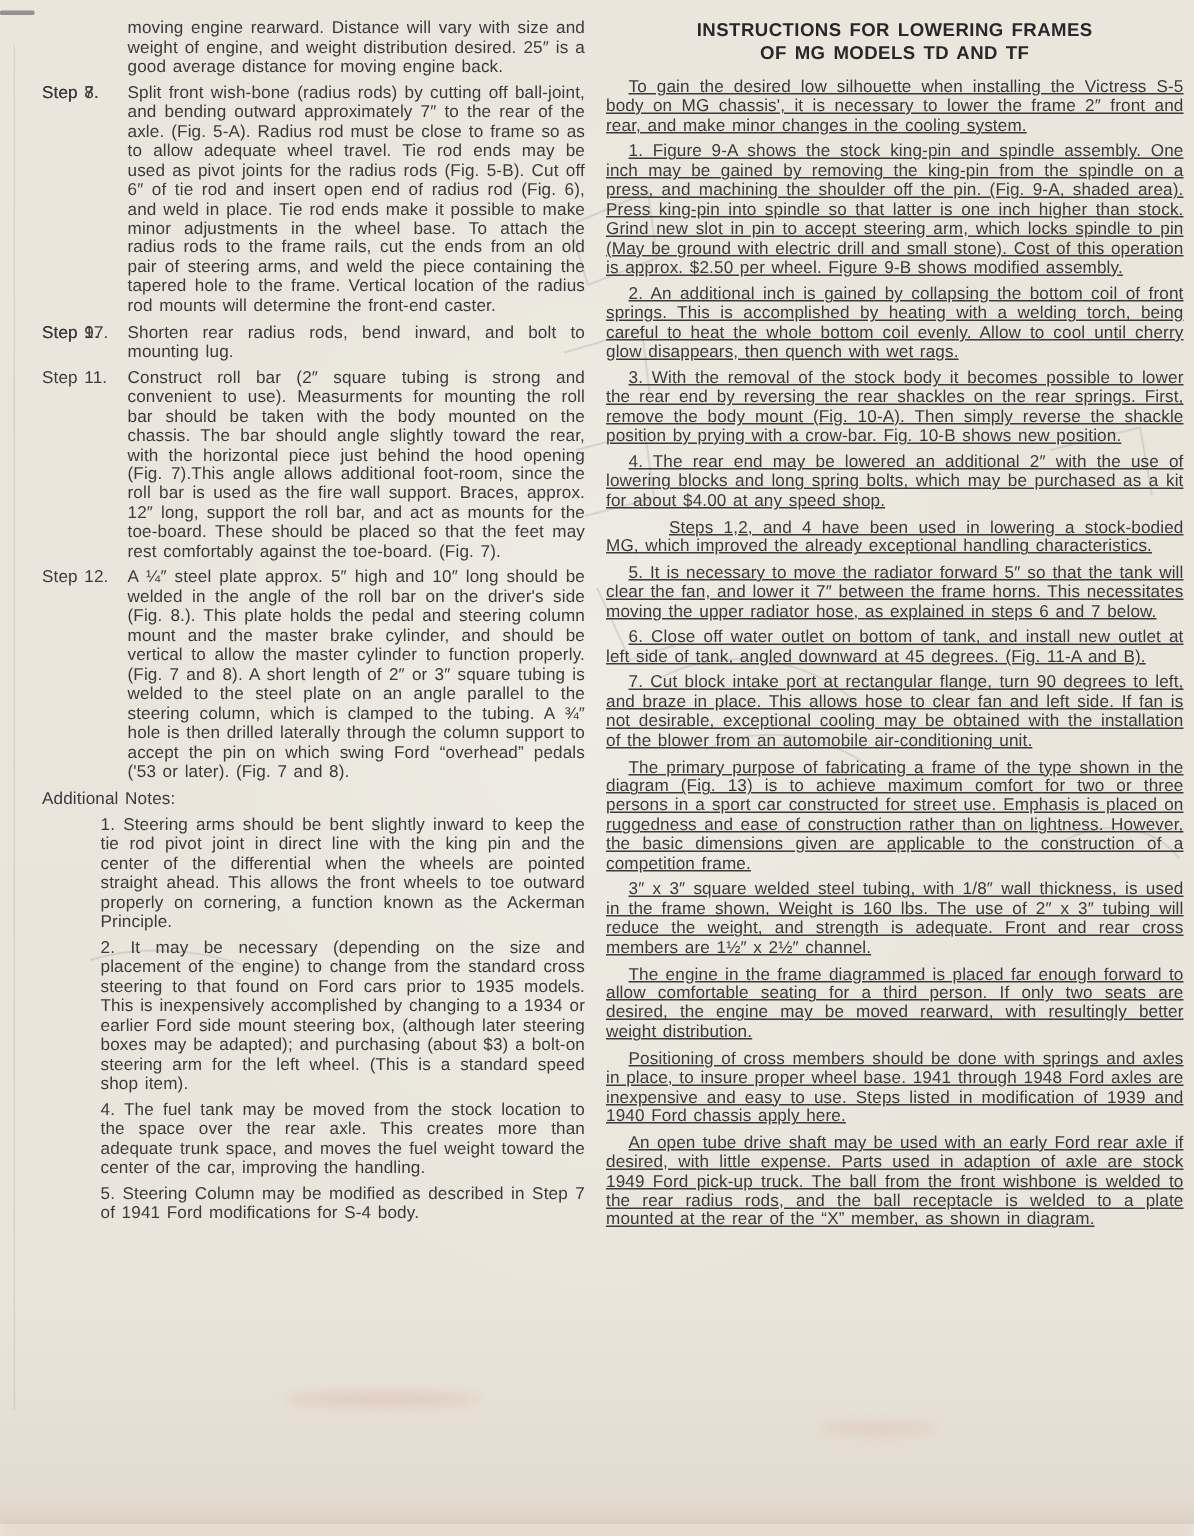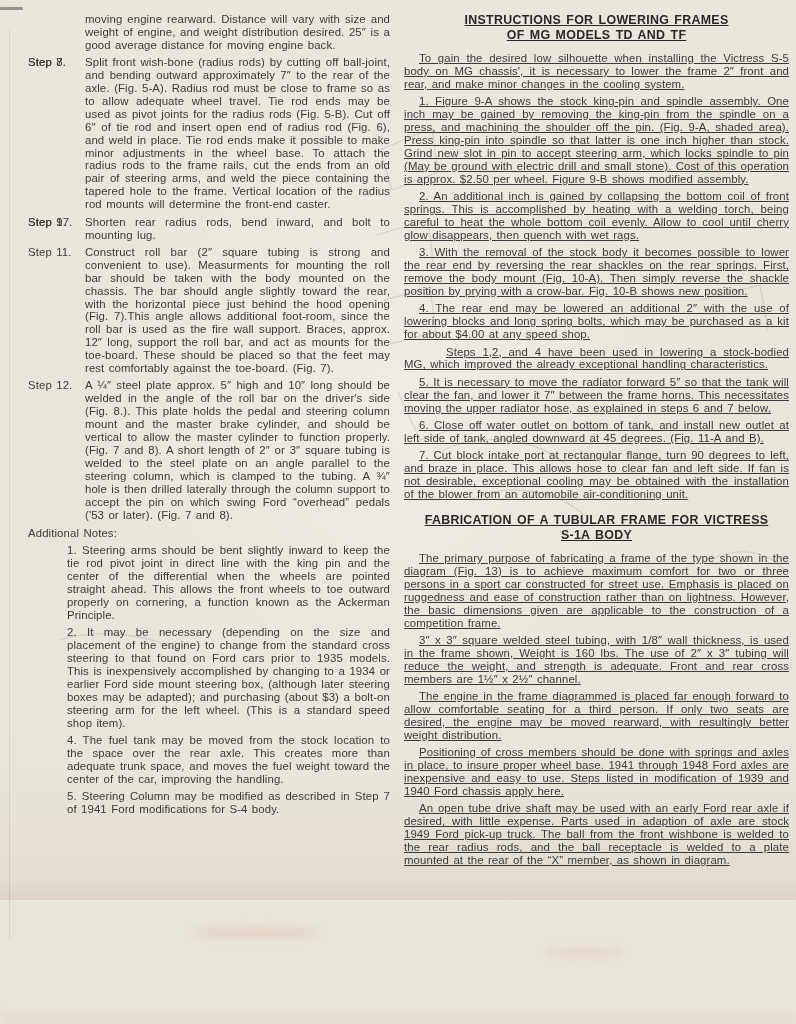--- a/index.html
+++ b/index.html
@@ -2,21 +2,21 @@
 <html><head>
 <meta charset="utf-8">
 <style>
   html,body{margin:0;padding:0;}
   body{
     width:796px;height:1024px;overflow:hidden;
     background:#e9e5da;
     font-family:"Liberation Sans","DejaVu Sans",sans-serif;
   }
   .page{
-    position:relative;width:796px;height:900px;box-sizing:border-box;
+    position:relative;width:796px;height:1016px;box-sizing:border-box;
     padding:13px 7px 0 28px;
     background:
       radial-gradient(ellipse at 50% 45%, rgba(255,255,255,0.25) 0%, rgba(255,255,255,0) 55%),
       linear-gradient(180deg,#eae6db 0%,#e9e5da 85%,#e3dcd0 98%,#ddd2c6 100%);
     display:flex;gap:14px;
     color:#3a3a3c;
     font-size:11.4px;line-height:12.9px;
     word-spacing:1.1px;letter-spacing:0.1px;
     text-align:justify;
   }
@@ -27,21 +27,21 @@
   
   .cont{padding-left:57px;}
   .step{position:relative;padding-left:57px;}
   .slabel{position:absolute;left:0;top:0;white-space:nowrap;}
   .notes-head{margin-top:6px;margin-bottom:4px;text-align:left;}
   .note{margin-left:39px;}
   
   .heading{
     font-weight:bold;color:#28282a;text-align:center;
     font-size:12.4px;line-height:15px;letter-spacing:0.3px;
-    word-spacing:1.5px;white-space:pre-line;margin:0 0 9px 0;text-decoration:underline;
+    word-spacing:1.5px;white-space:pre-line;margin:0 0 9px 0;
   }
   .heading-2{margin-top:12px;}
   .para{text-indent:15px;margin:0 0 4.5px 0;text-decoration:underline;}
   .para-deep{text-indent:42px;}
   
   .artifacts{position:absolute;inset:0;z-index:1;pointer-events:none;}
   .edge-tick{position:absolute;left:0;top:7px;width:23px;height:3px;background:#4d4d4d;opacity:.55;border-radius:1px;}
   .crease{position:absolute;left:9px;top:30px;width:1px;height:910px;background:#8a8578;opacity:.18;}
   .smudge{position:absolute;border-radius:50%;filter:blur(4px);}
   .smudge-pink-1{left:190px;top:928px;width:130px;height:10px;background:#d79d95;opacity:.30;}
@@ -117,22 +117,20 @@
     <p class="para">To gain the desired low silhouette when installing the Victress S-5 body on MG chassis', it is necessary to lower the frame 2″ front and rear, and make minor changes in the cooling system.</p>
     <p class="para">1. Figure 9-A shows the stock king-pin and spindle assembly. One inch may be gained by removing the king-pin from the spindle on a press, and machining the shoulder off the pin. (Fig. 9-A, shaded area). Press king-pin into spindle so that latter is one inch higher than stock. Grind new slot in pin to accept steering arm, which locks spindle to pin (May be ground with electric drill and small stone). Cost of this operation is approx. $2.50 per wheel. Figure 9-B shows modified assembly.</p>
     <p class="para">2. An additional inch is gained by collapsing the bottom coil of front springs. This is accomplished by heating with a welding torch, being careful to heat the whole bottom coil evenly. Allow to cool until cherry glow disappears, then quench with wet rags.</p>
     <p class="para">3. With the removal of the stock body it becomes possible to lower the rear end by reversing the rear shackles on the rear springs. First, remove the body mount (Fig. 10-A). Then simply reverse the shackle position by prying with a crow-bar. Fig. 10-B shows new position.</p>
     <p class="para">4. The rear end may be lowered an additional 2″ with the use of lowering blocks and long spring bolts, which may be purchased as a kit for about $4.00 at any speed shop.</p>
     <p class="para para-deep">Steps 1,2, and 4 have been used in lowering a stock-bodied MG, which improved the already exceptional handling characteristics.</p>
     <p class="para">5. It is necessary to move the radiator forward 5″ so that the tank will clear the fan, and lower it 7″ between the frame horns. This necessitates moving the upper radiator hose, as explained in steps 6 and 7 below.</p>
     <p class="para">6. Close off water outlet on bottom of tank, and install new outlet at left side of tank, angled downward at 45 degrees. (Fig. 11-A and B).</p>
     <p class="para">7. Cut block intake port at rectangular flange, turn 90 degrees to left, and braze in place. This allows hose to clear fan and left side. If fan is not desirable, exceptional cooling may be obtained with the installation of the blower from an automobile air-conditioning unit.</p>
 
-    <p class="heading heading-2">FABRICATION OF A TUBULAR FRAME FOR VICTRESS
-S-1A BODY</p>
 
     <p class="para">The primary purpose of fabricating a frame of the type shown in the diagram (Fig. 13) is to achieve maximum comfort for two or three persons in a sport car constructed for street use. Emphasis is placed on ruggedness and ease of construction rather than on lightness. However, the basic dimensions given are applicable to the construction of a competition frame.</p>
     <p class="para">3″ x 3″ square welded steel tubing, with 1/8″ wall thickness, is used in the frame shown, Weight is 160 lbs. The use of 2″ x 3″ tubing will reduce the weight, and strength is adequate. Front and rear cross members are 1½″ x 2½″ channel.</p>
     <p class="para">The engine in the frame diagrammed is placed far enough forward to allow comfortable seating for a third person. If only two seats are desired, the engine may be moved rearward, with resultingly better weight distribution.</p>
     <p class="para">Positioning of cross members should be done with springs and axles in place, to insure proper wheel base. 1941 through 1948 Ford axles are inexpensive and easy to use. Steps listed in modification of 1939 and 1940 Ford chassis apply here.</p>
     <p class="para">An open tube drive shaft may be used with an early Ford rear axle if desired, with little expense. Parts used in adaption of axle are stock 1949 Ford pick-up truck. The ball from the front wishbone is welded to the rear radius rods, and the ball receptacle is welded to a plate mounted at the rear of the “X” member, as shown in diagram.</p>
   </div>
 
 </div>
 

